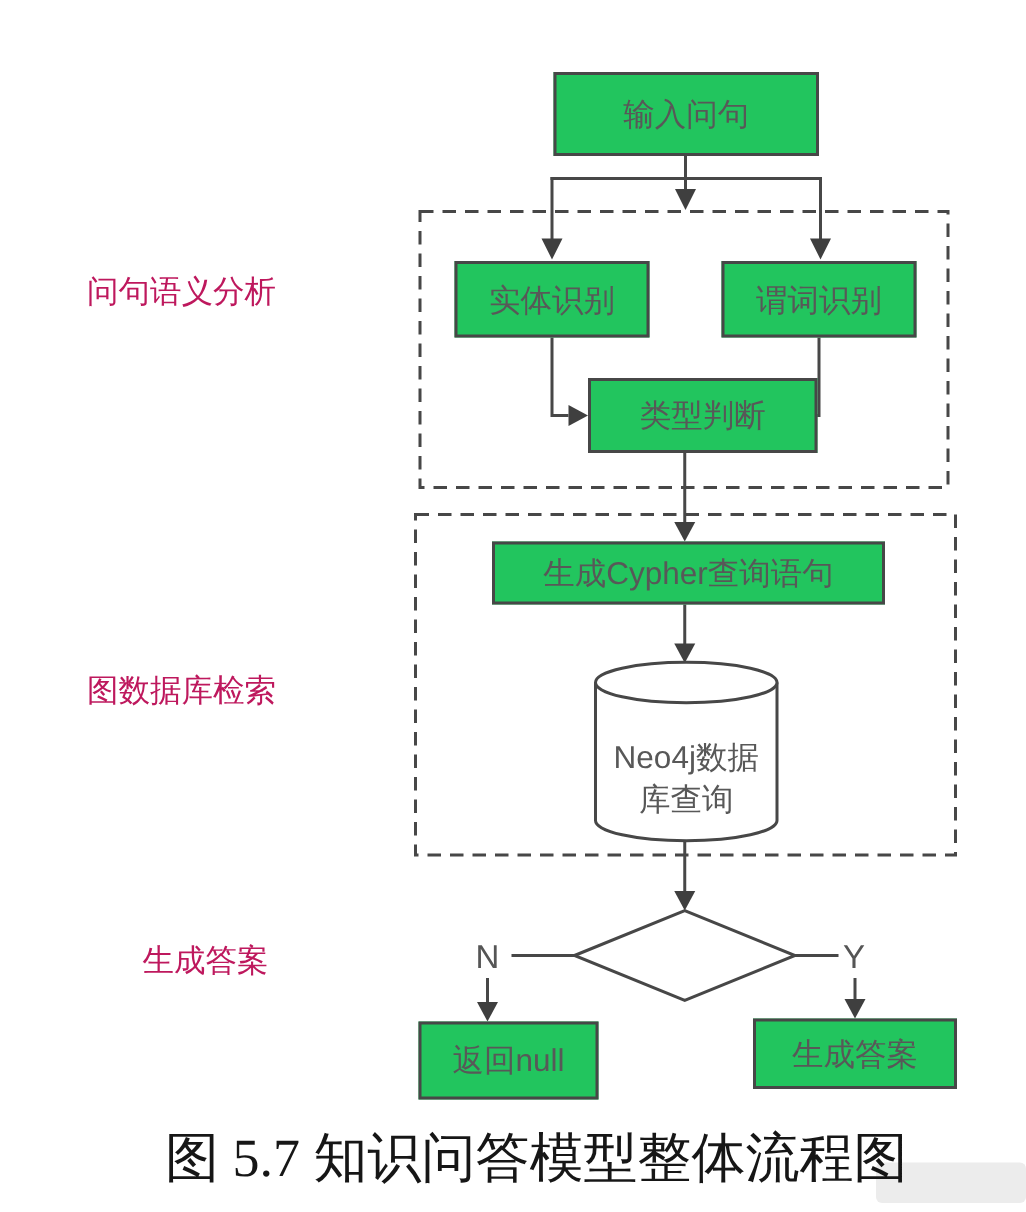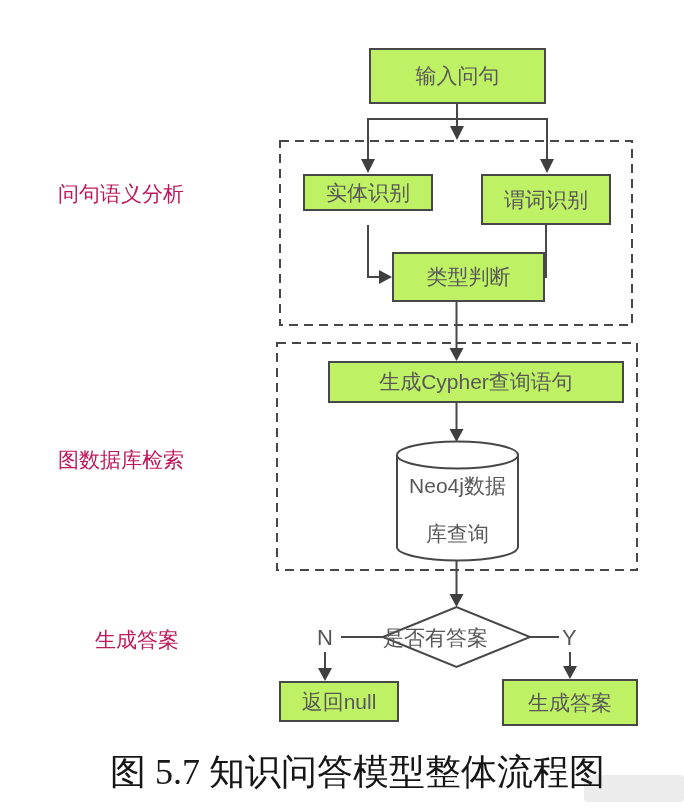--- a/index.html
+++ b/index.html
@@ -17,35 +17,35 @@
   }
   .connector-layer {
     position: absolute;
     left: 0;
     top: 0;
     z-index: 1;
   }
   .node {
     position: absolute;
     box-sizing: border-box;
-    background: #bef264;
+    background: #22c55e;
     border: 2px solid #474747;
     display: flex;
     align-items: center;
     justify-content: center;
     font-size: 21px;
     color: #585858;
     z-index: 2;
     white-space: nowrap;
   }
   .shape-text {
     position: absolute;
     display: flex;
     align-items: center;
-    justify-content: space-between;
+    justify-content: flex-end;
     font-size: 21px;
     color: #585858;
     z-index: 3;
     text-align: center;
     white-space: nowrap;
   }
   .cyl-text {
     flex-direction: column;
     line-height: 28px;
     white-space: normal;
@@ -78,25 +78,25 @@
     left: 584px;
     top: 775px;
     width: 100px;
     height: 27px;
     background: #ececec;
     border-radius: 4px;
     z-index: 1;
   }
   
   .n-input     { left: 369px; top: 48px;  width: 177px; height: 56px; }
-  .n-entity    { left: 303px; top: 174px; width: 130px; height: 37px; }
+  .n-entity    { left: 303px; top: 174px; width: 130px; height: 51px; }
   .n-predicate { left: 481px; top: 174px; width: 130px; height: 51px; }
   .n-type      { left: 392px; top: 252px; width: 153px; height: 50px; text-align: center; }
-  .n-cypher    { left: 328px; top: 361px; width: 296px; height: 42px; }
-  .n-null      { left: 279px; top: 681px; width: 120px; height: 41px; text-align: right; }
+  .n-cypher    { left: 328px; top: 361px; width: 262px; height: 42px; }
+  .n-null      { left: 279px; top: 681px; width: 120px; height: 52px; text-align: right; }
   .n-answer    { left: 502px; top: 679px; width: 136px; height: 47px; }
   .t-diamond   { left: 383px; top: 622px; width: 147px; height: 31px; }
   .t-cylinder  { left: 397px; top: 472px; width: 121px; height: 76px; }
   .l-semantic  { left: 58px;  top: 180px; }
   .l-graphdb   { left: 58px;  top: 446px; font-family: Liberation Mono, monospace; }
   .l-genanswer { left: 95px;  top: 626px; }
   .b-n         { left: 317px; top: 625px; }
   .b-y         { left: 562px; top: 625px; }
 </style>
 </head>
@@ -150,21 +150,20 @@
   </svg>
 
   <div class="node n-input">输入问句</div>
   <div class="node n-entity">实体识别</div>
   <div class="node n-predicate">谓词识别</div>
   <div class="node n-type">类型判断</div>
   <div class="node n-cypher">生成Cypher查询语句</div>
   <div class="node n-null">返回null</div>
   <div class="node n-answer">生成答案</div>
 
-  <div class="shape-text t-diamond">是否有答案</div>
   <div class="shape-text cyl-text t-cylinder">
     <span>Neo4j数据</span>
     <span>库查询</span>
   </div>
 
   <div class="stage-label l-semantic">问句语义分析</div>
   <div class="stage-label l-graphdb">图数据库检索</div>
   <div class="stage-label l-genanswer">生成答案</div>
 
   <div class="branch-label b-n">N</div>

